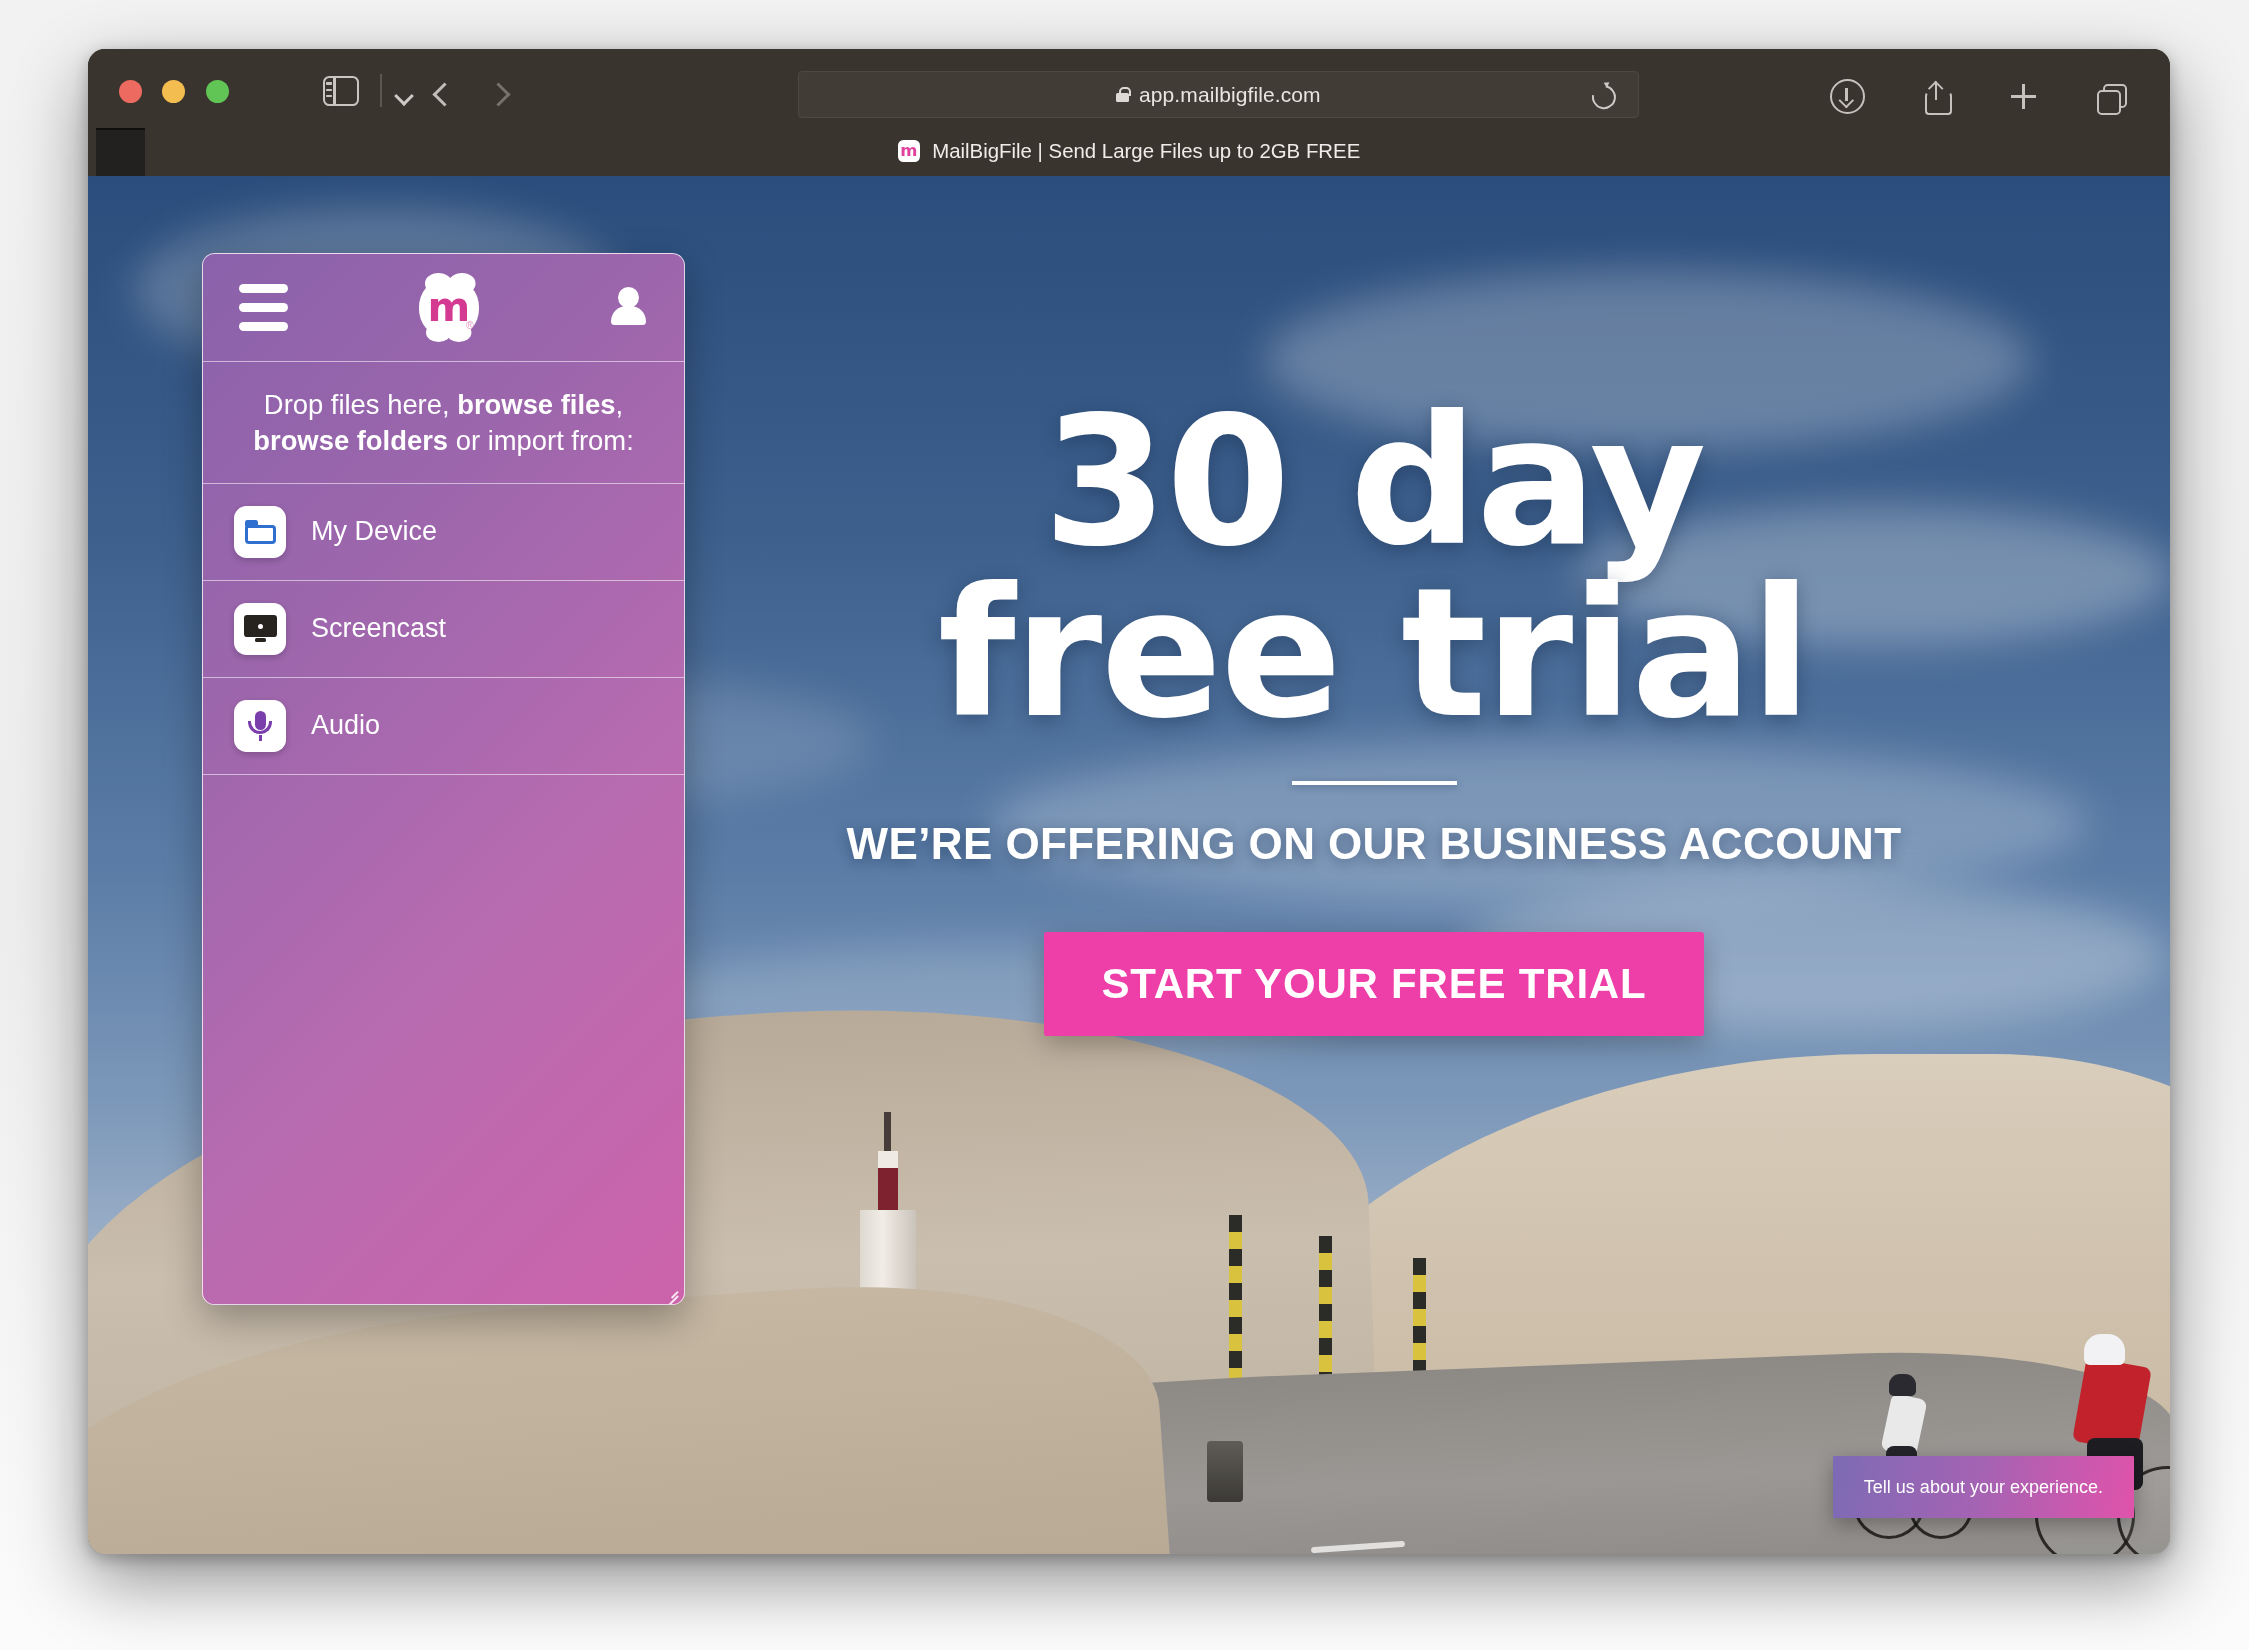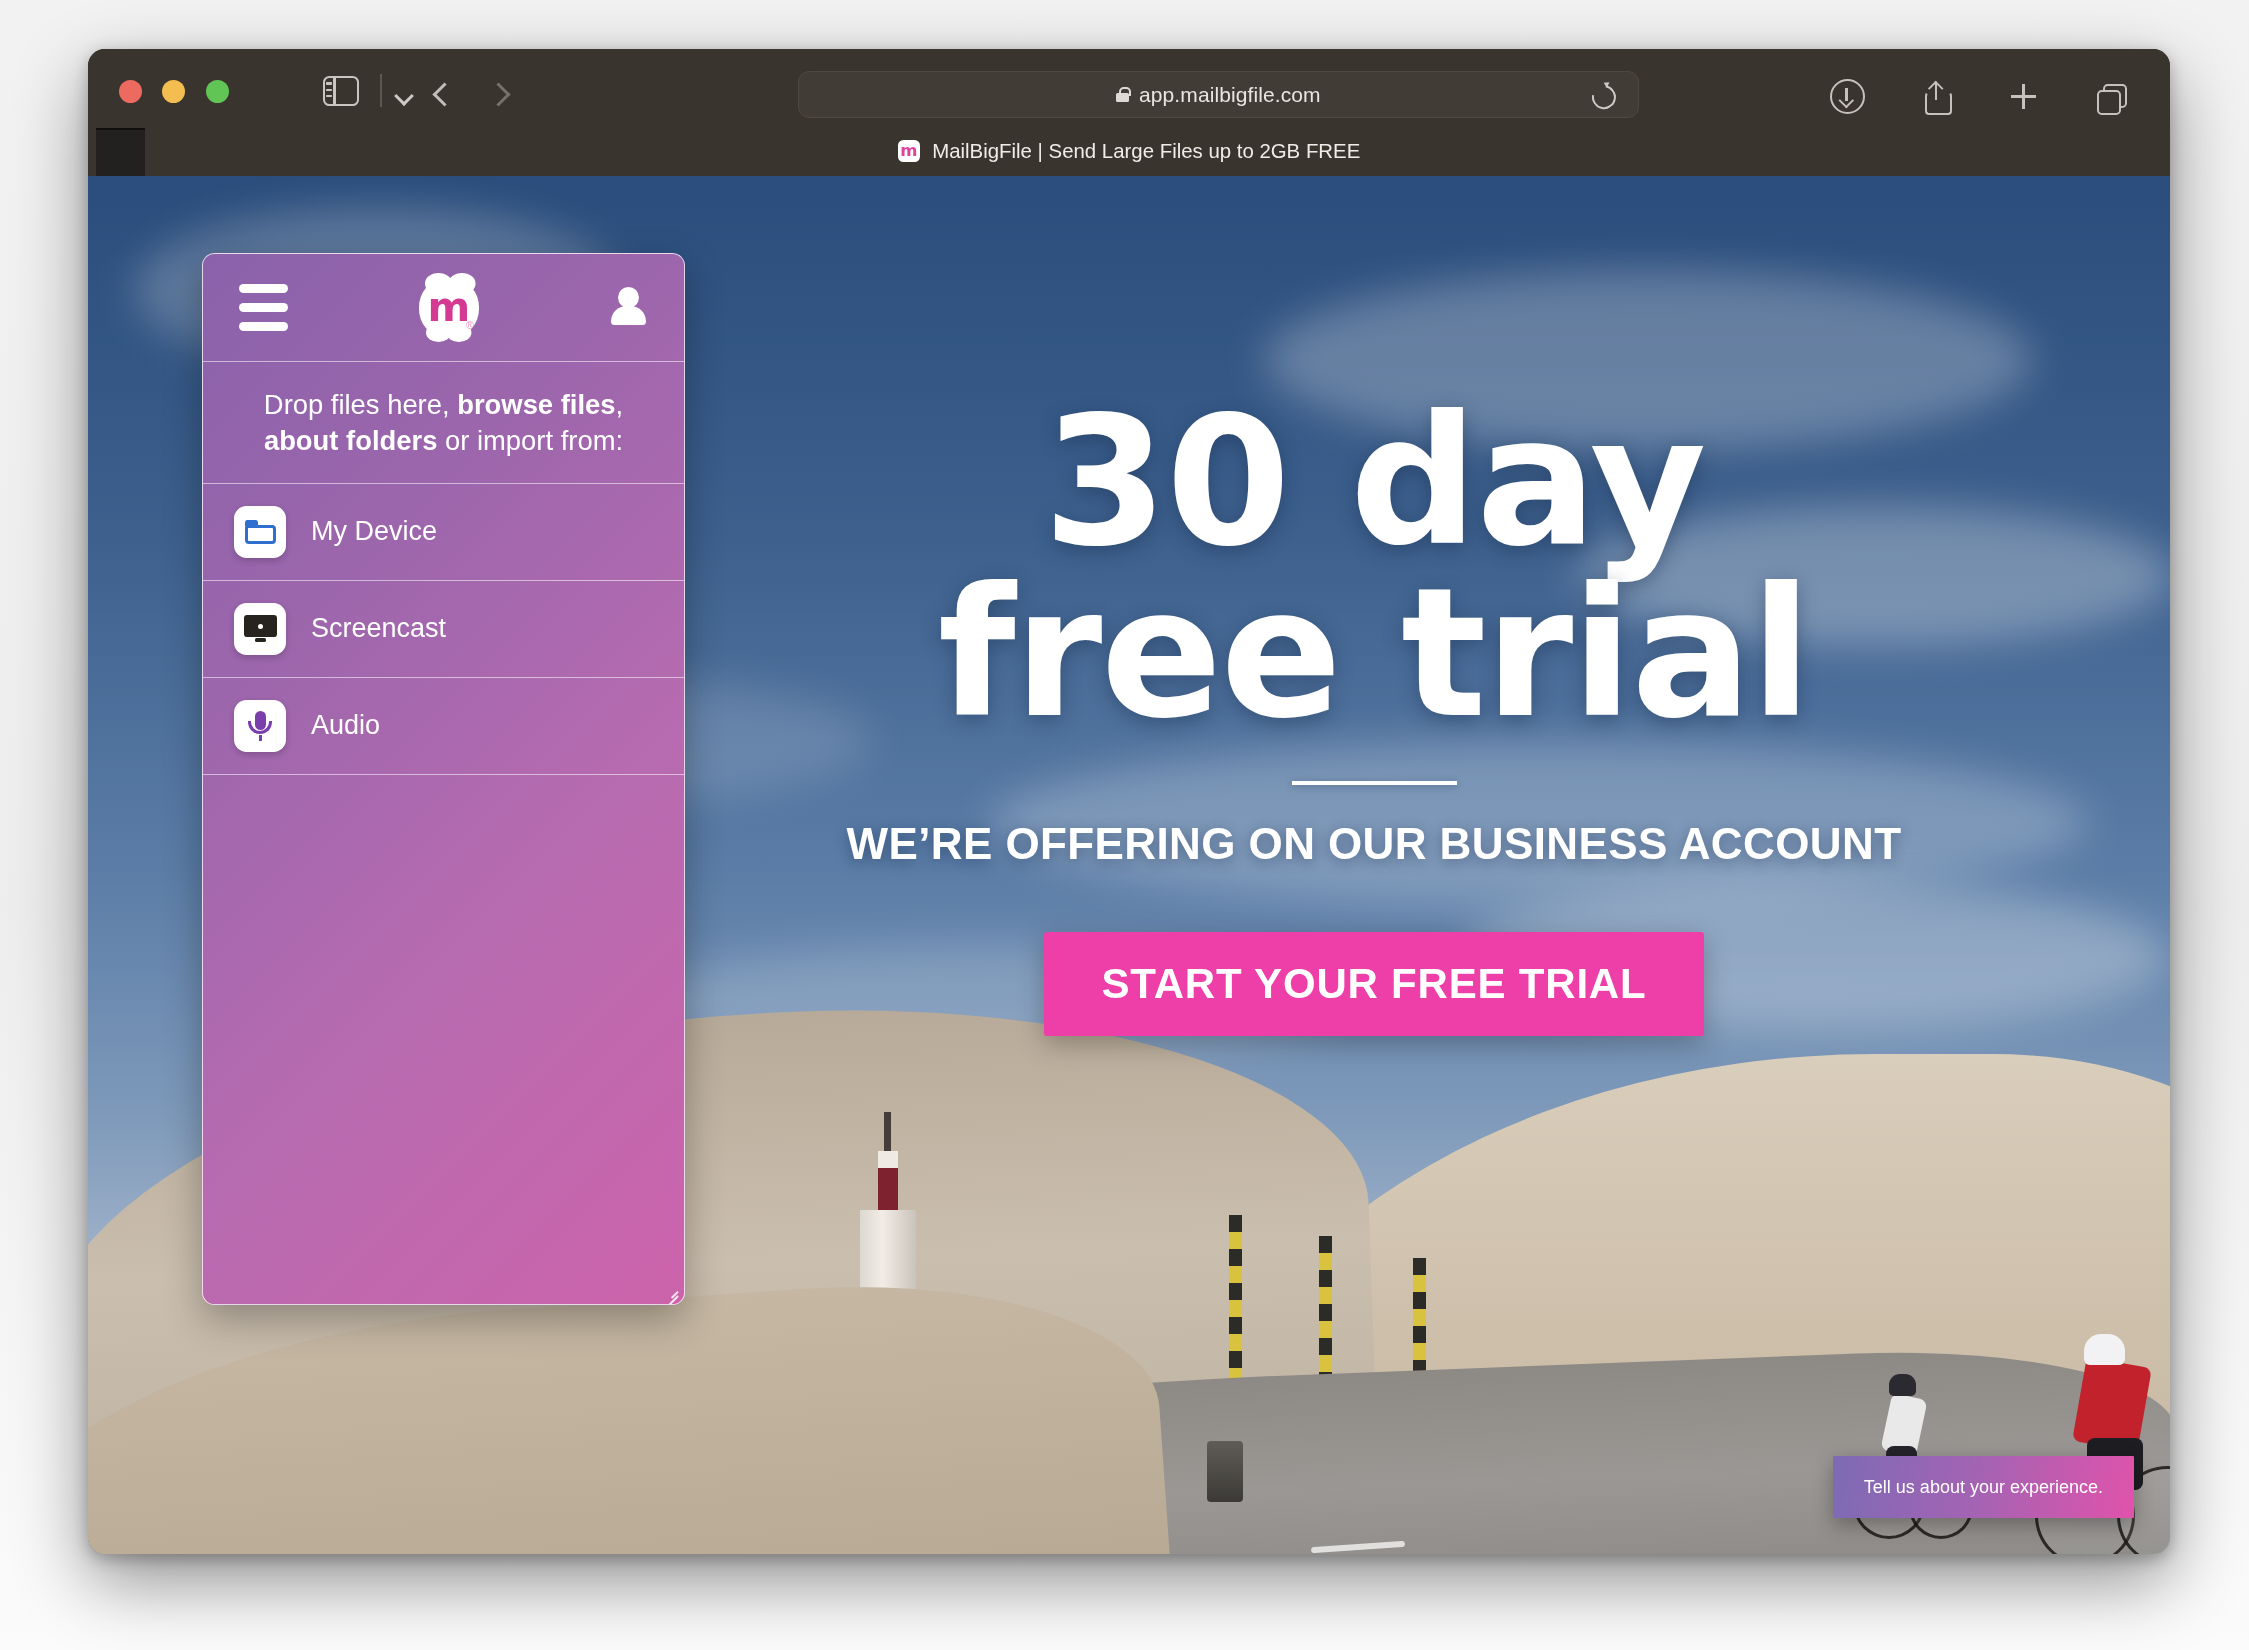--- a/index.html
+++ b/index.html
@@ -60,21 +60,21 @@
     border-left: 3.1px solid; border-bottom: 3.1px solid;
     transform: rotate(45deg);
   }
   .nav-back { left: 343px; }
   .nav-back::before { color: #c2bdb8; }
   .nav-fwd { left: 400px; }
   .nav-fwd::before { color: #77716b; transform: rotate(-135deg); left: 1.6px;}
 
   .urlbar {
     position: absolute; left: 710px; top: 22px; width: 839px; height: 45px;
-    background: #423c37; border: 1.6px solid #4e4842; border-radius: 11px;
+    background: #423c37; border: 1.6px solid #4e4842; border-radius: 4px;
     display: flex; align-items: center; justify-content: center;
   }
   .urlinner { display: flex; align-items: center; gap: 10.2px; }
   .lock {
     position: relative; width: 12.5px; height: 15.7px;
   }
   .lock .body { position: absolute; bottom:0; left:0; width: 12.5px; height: 9.4px; background: #ded9d4; border-radius: 1.6px;}
   .lock .shackle {
     position: absolute; top: 0; left: 2.4px; width: 7.8px; height: 7.8px;
     border: 2.4px solid #ded9d4; border-bottom: none; border-radius: 4.7px 4.7px 0 0;
@@ -472,21 +472,21 @@
             <span class="logo-m">m</span>
             <span class="logo-r">®</span>
           </div>
           <div class="person">
             <span class="head"></span>
               <span class="torso"></span>
           </div>
         </div>
 
         <div class="drop-text">
-          <span>Drop files here, </span><b>browse files</b><span>, </span><b>about folders</b><span> or import from:</span>
+          <span>Drop files here, </span><b>browse files</b><span>, </span><b>browse folders</b><span> or import from:</span>
         </div>
 
         <div class="src-list">
           <div class="src-item">
             <span class="src-ic">
               <span class="ic-folder">
                   <span class="tab"></span>
                   <span class="bd"></span>
                 </span>
             </span>

